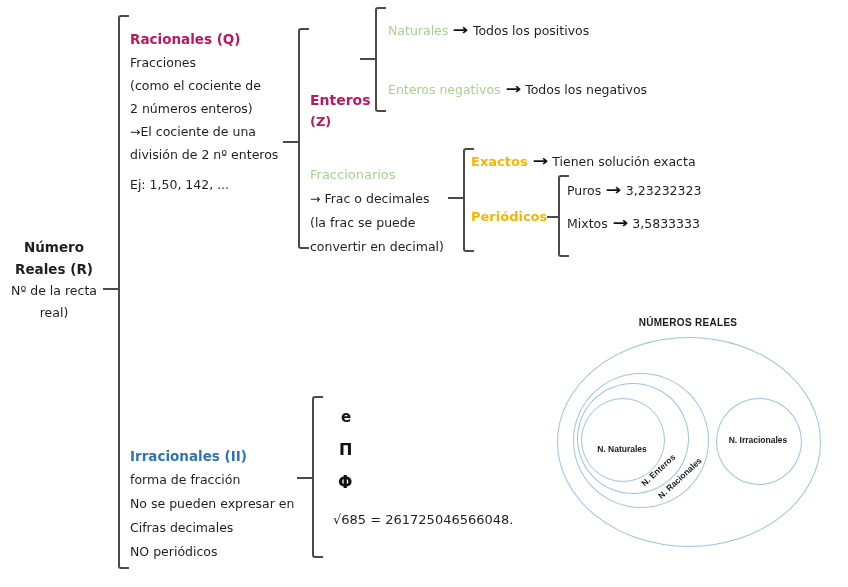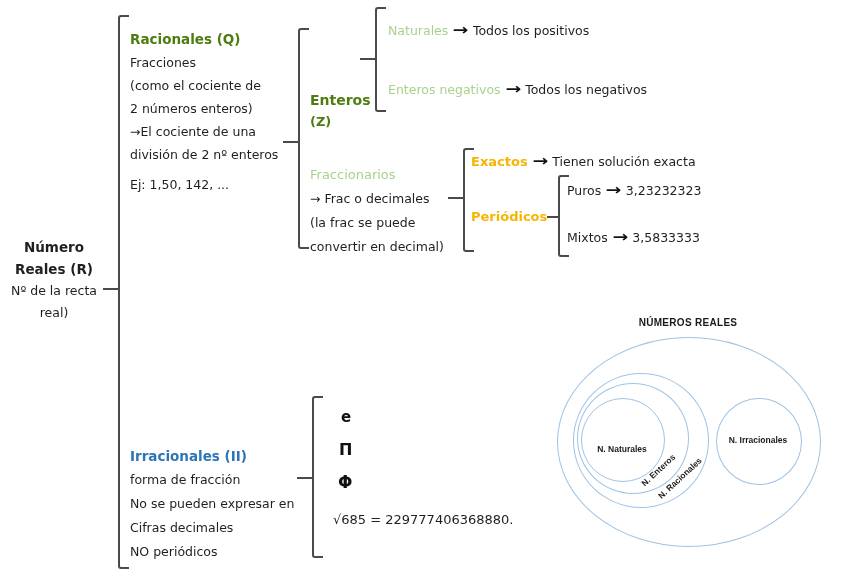--- a/index.html
+++ b/index.html
@@ -3,21 +3,21 @@
 <meta charset="utf-8">
 <style>
   html,body { margin:0; padding:0; background:#ffffff; }
   #canvas {
     position:relative; width:848px; height:587px; background:#ffffff; overflow:hidden;
     font-family:"DejaVu Sans", sans-serif; color:#1f1f1f;
   }
   .abs { position:absolute; }
   .block { position:absolute; font-size:12.5px; line-height:23px; white-space:nowrap; }
   .block .title { font-weight:bold; font-size:13.5px; }
-  .green  { color:#4d7c0f; font-weight:bold; }
+  .green  { color:#be185d; font-weight:bold; }
   .lgreen { color:#a9d18e; }
   .orange { color:#f7b500; font-weight:bold; }
   .blue   { color:#2e75b6; font-weight:bold; }
   .row { position:absolute; font-size:12.5px; white-space:nowrap; display:flex; align-items:center; gap:6px; }
   .arrow { font-weight:bold; font-size:15px; color:#111; transform:scaleX(1.25); display:inline-block; }
   
   .bracket {
     position:absolute; width:9px;
     border-left:2px solid #4a4a4a; border-top:2px solid #4a4a4a; border-bottom:2px solid #4a4a4a;
     border-radius:3px 0 0 3px;
@@ -107,42 +107,42 @@
   <div class="bracket" style="left:558px; top:175px; height:78px;">
     <div class="tick" style="top:39px; width:11px; left:-13px;"></div>
   </div>
 
   <div class="row" style="left:567px; top:181px;">
     <span>Puros</span>
     <span class="arrow">→</span>
     <span>3,23232323</span>
   </div>
 
-  <div class="row" style="left:567px; top:228px;">
+  <div class="row" style="left:567px; top:214px;">
     <span>Mixtos</span>
     <span class="arrow">→</span>
     <span>3,5833333</span>
   </div>
 
   <div class="block" style="left:130px; top:444px; line-height:24px;">
     <div class="title blue">Irracionales (II)</div>
     <div>forma de fracción</div>
     <div>No se pueden expresar en</div>
     <div>Cifras decimales</div>
     <div>NO periódicos</div>
   </div>
 
   <div class="bracket" style="left:312px; top:396px; height:158px;">
     <div class="tick" style="top:79px;"></div>
   </div>
 
   <div class="sym" style="left:341px; top:408px; font-size:15px;">e</div>
   <div class="sym" style="left:339px; top:440px; font-size:16px;">Π</div>
   <div class="sym" style="left:338px; top:472px; font-size:17px;">Φ</div>
-  <div class="abs" style="left:333px; top:512px; font-size:13px; white-space:nowrap;">√685 = 229777406368880.</div>
+  <div class="abs" style="left:333px; top:512px; font-size:13px; white-space:nowrap;">√685 = 261725046566048.</div>
 
   <div class="venn-title" style="left:588px; top:317px; width:200px;">NÚMEROS REALES</div>
   <div class="venn-shape" style="left:557px; top:337px; width:262px; height:208px;"></div>
   <div class="venn-shape" style="left:573px; top:373px; width:134px; height:133px;"></div>
   <div class="venn-shape" style="left:577px; top:383px; width:110px; height:109px;"></div>
   <div class="venn-shape" style="left:581px; top:398px; width:82px; height:82px;"></div>
   <div class="venn-shape" style="left:716px; top:398px; width:84px; height:85px;"></div>
   <div class="venn-label" style="left:581px; top:444px; width:82px;">N. Naturales</div>
   <div class="venn-label venn-rot" style="left:637px; top:465px;">N. Enteros</div>
   <div class="venn-label venn-rot" style="left:652px; top:473px;">N. Racionales</div>

